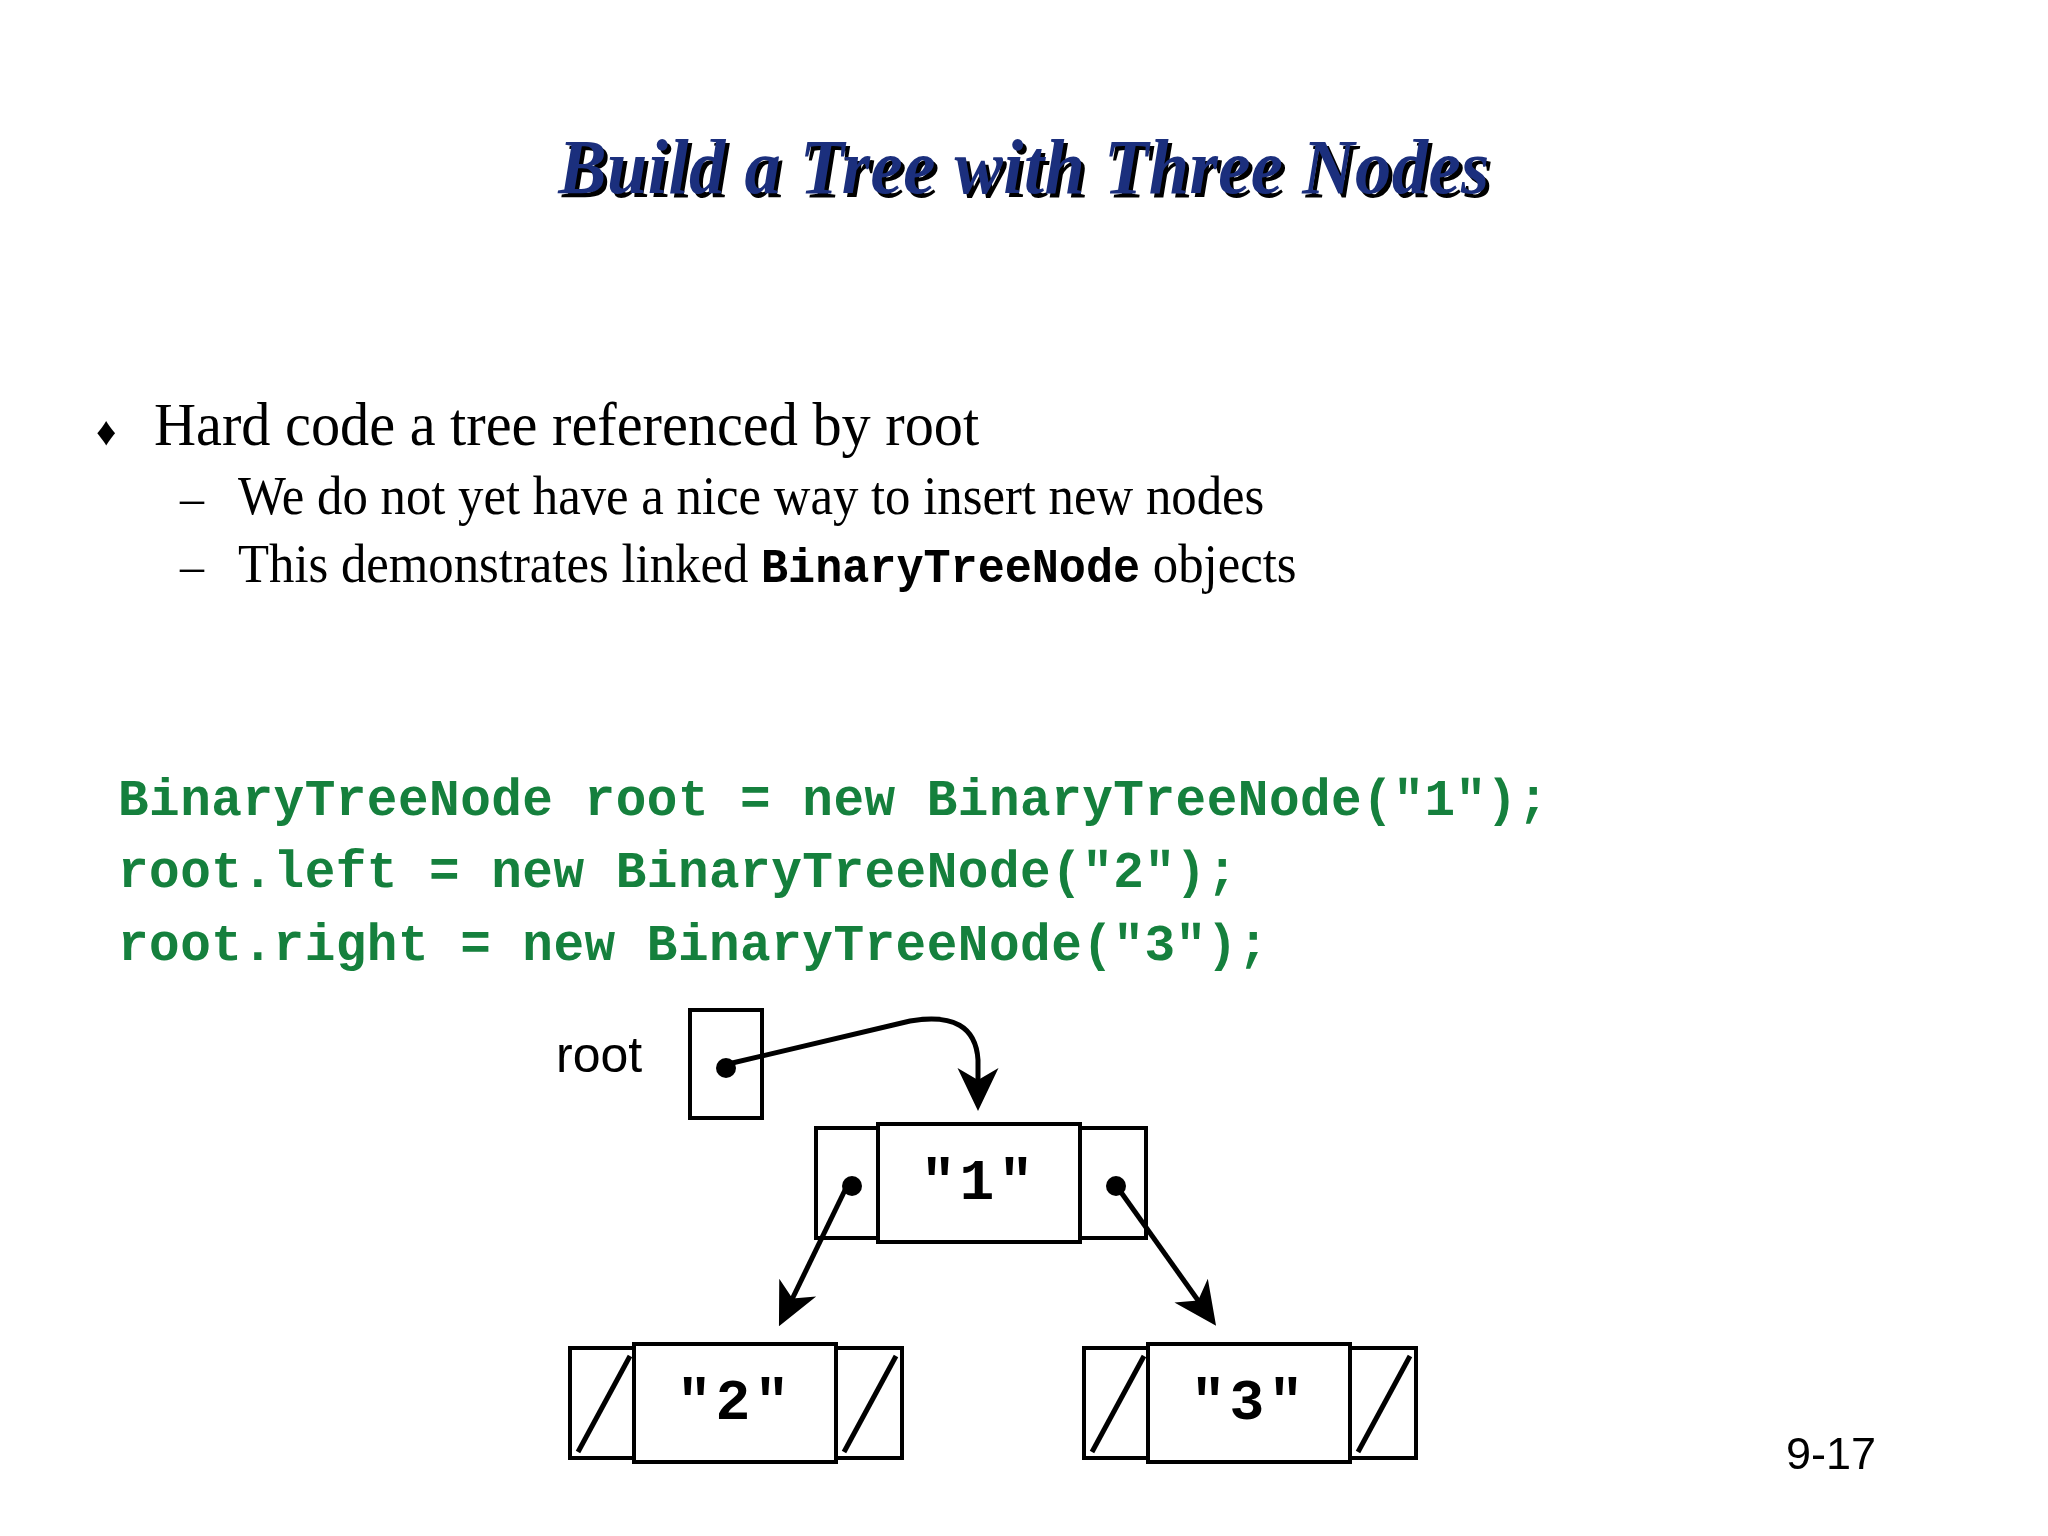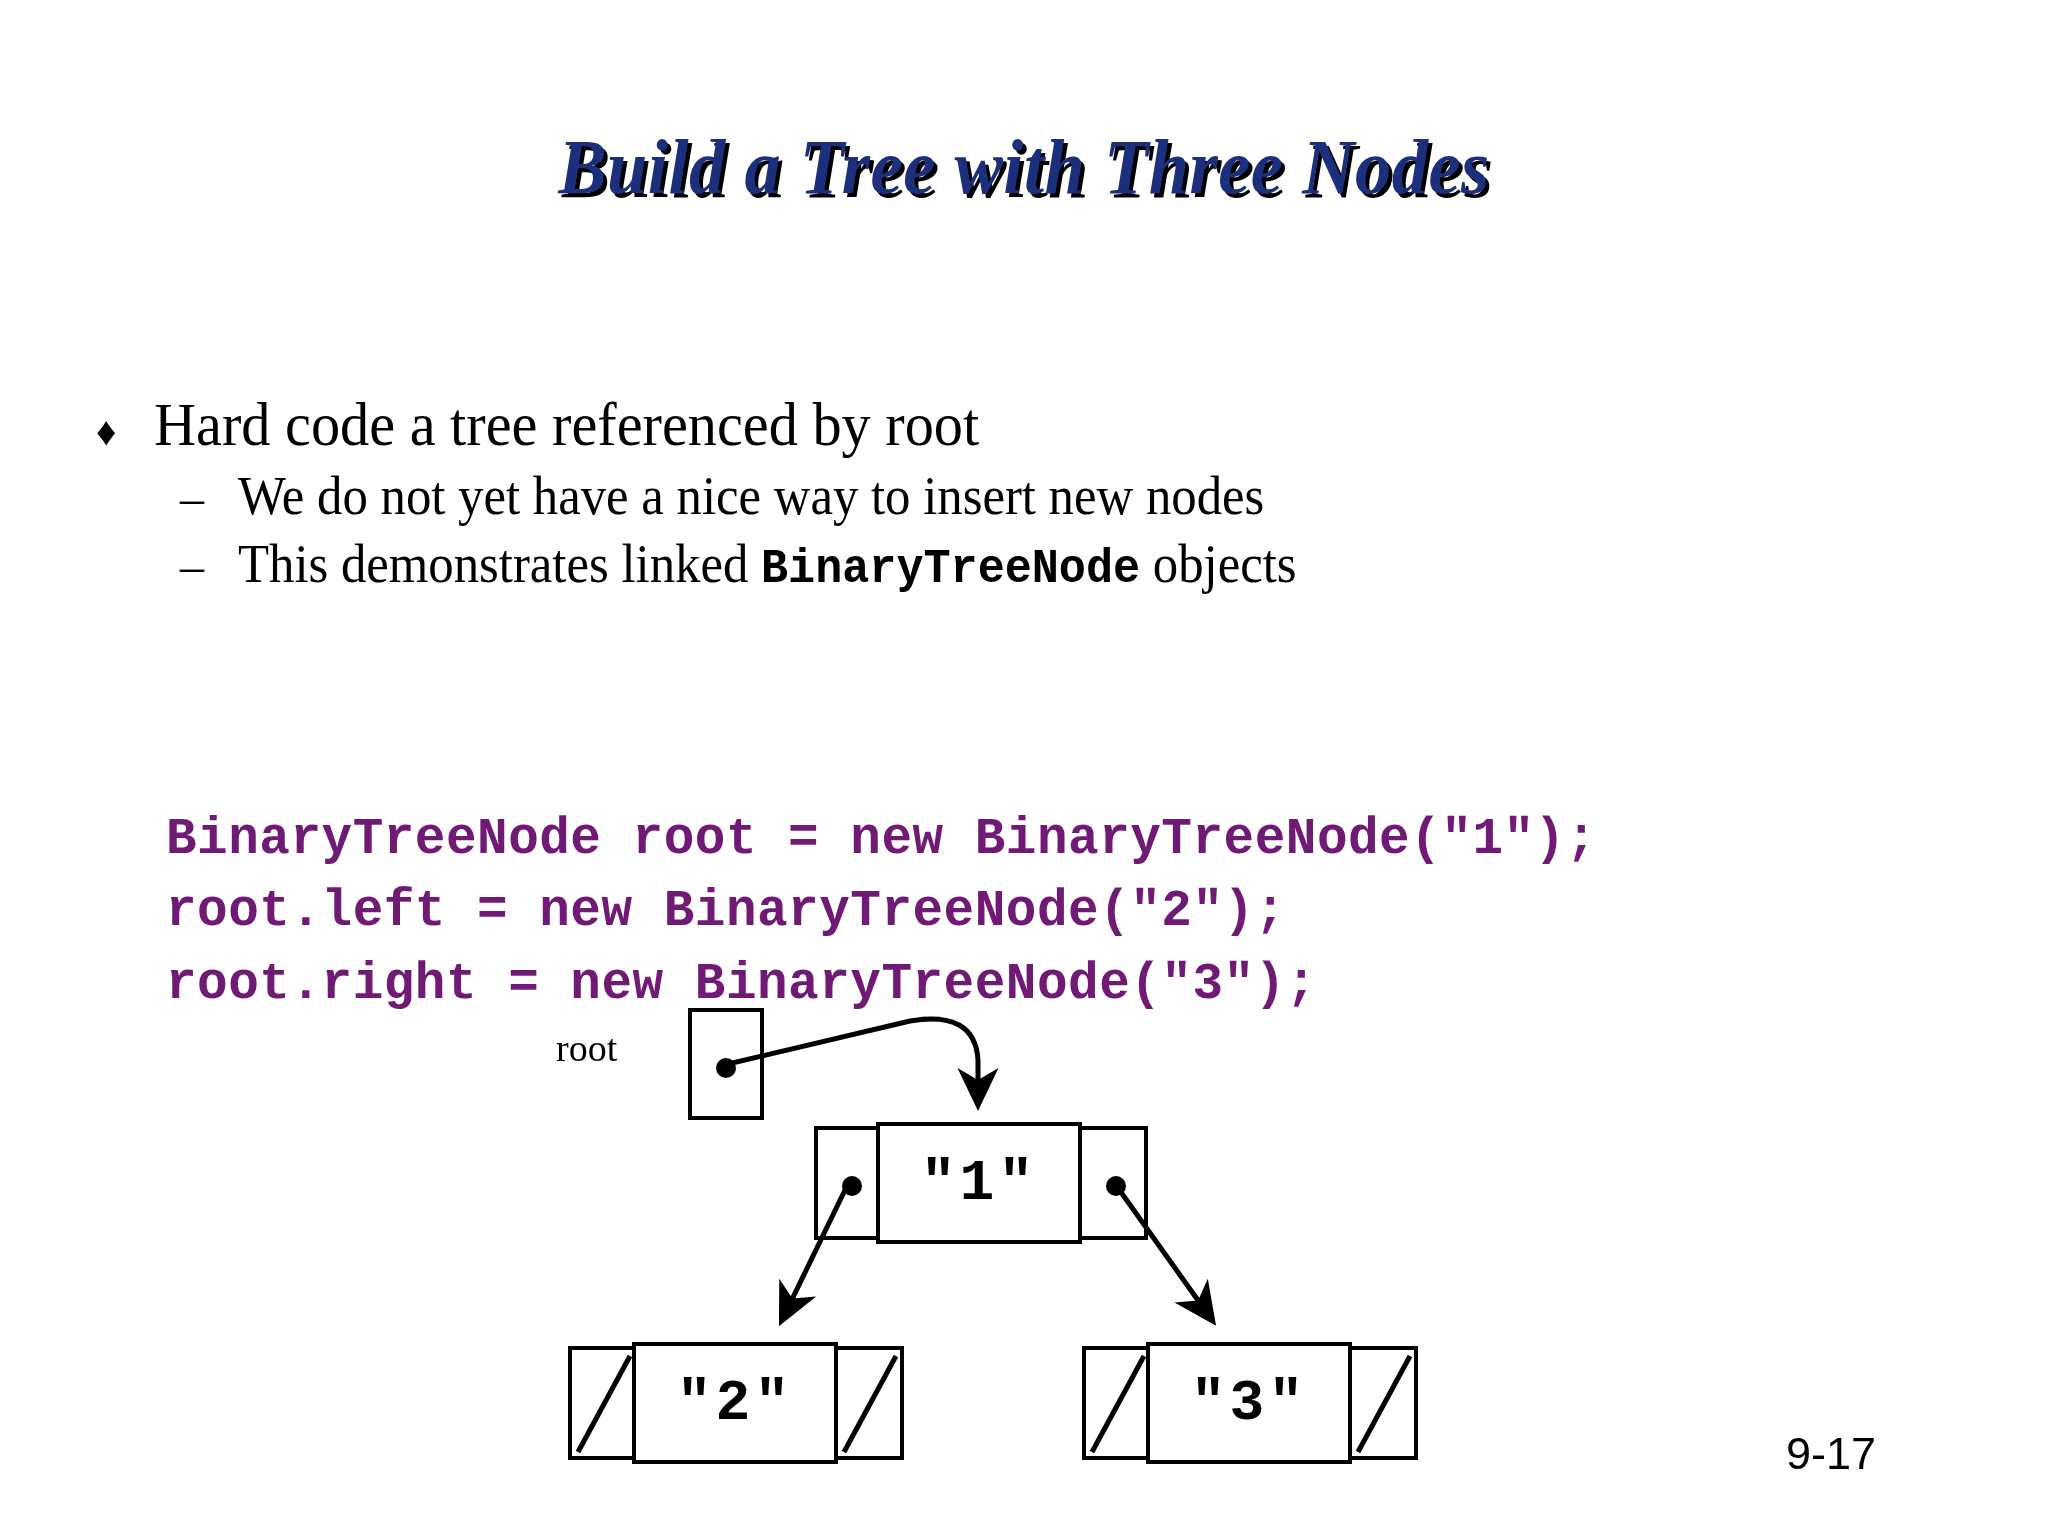--- a/index.html
+++ b/index.html
@@ -85,48 +85,47 @@
   .mono-inline {
     font-family: "Liberation Mono", "DejaVu Sans Mono", monospace;
     font-weight: bold;
     font-size: 48px;
   }
 
   
   #code-block {
     position: absolute;
     left: 118px;
-    top: 804px;
+    top: 766px;
     font-family: "Liberation Mono", "DejaVu Sans Mono", monospace;
     font-weight: bold;
     font-size: 51px;
     line-height: 1.42;
     white-space: pre;
-    color: #701a75;
+    color: #15803d;
     letter-spacing: 0.5px;
-    margin-left: 48px;
   }
 
   
   #diagram {
     position: absolute;
     left: 0;
     top: 0;
     width: 2048px;
     height: 1536px;
     pointer-events: none;
   }
   #diagram .hit { pointer-events: auto; }
 
   #root-label {
     position: absolute;
     left: 556px;
     top: 1026px;
-    font-size: 38px;
-    font-family: Liberation Serif, serif;
+    font-size: 50px;
+    font-family: Liberation Sans, sans-serif;
     color: #000;
     text-align: center;
   }
 
   
   .cell {
     position: absolute;
     box-sizing: border-box;
     border: 4px solid #000;
     background: #ffffff;

